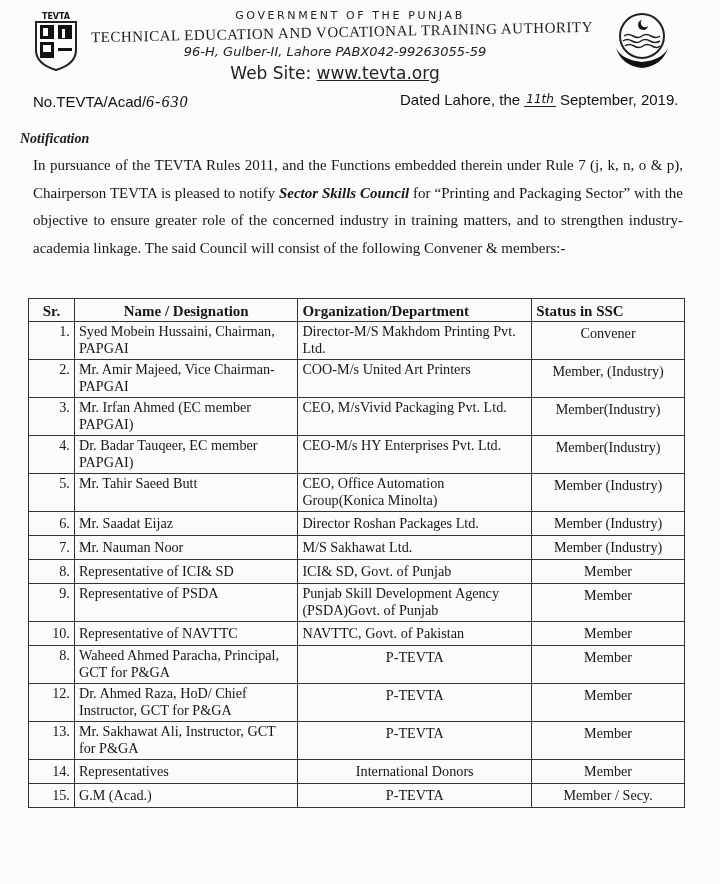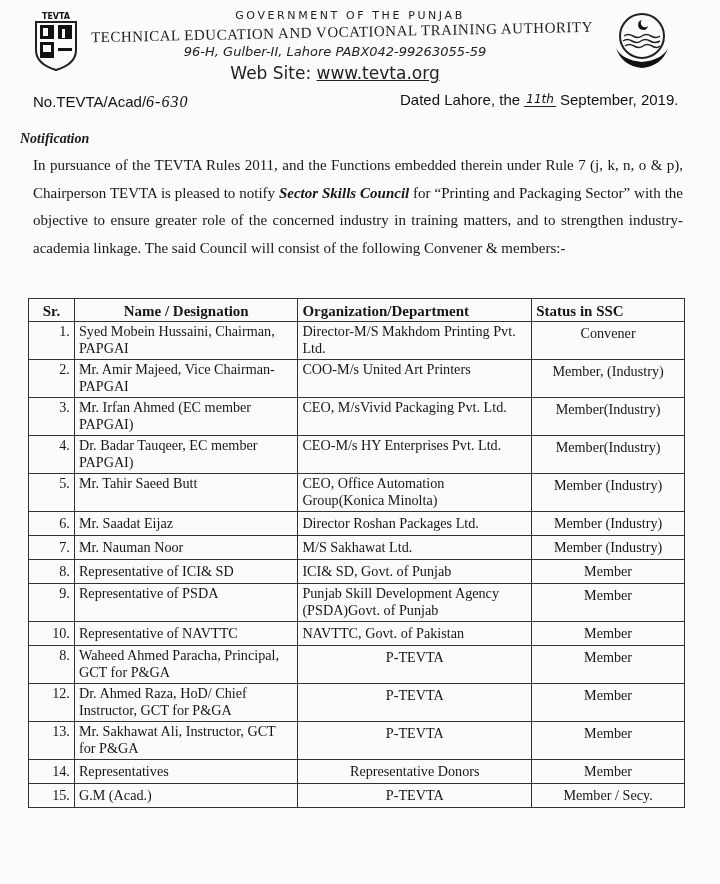--- a/index.html
+++ b/index.html
@@ -171,21 +171,21 @@
       </tr>
       <tr class="h2">
         <td class="col-sr">13.</td>
         <td class="col-name">Mr. Sakhawat Ali, Instructor, GCT for P&amp;GA</td>
         <td class="col-org center">P-TEVTA</td>
         <td class="col-status">Member</td>
       </tr>
       <tr class="h1">
         <td class="col-sr">14.</td>
         <td class="col-name">Representatives</td>
-        <td class="col-org center">Representative Donors</td>
+        <td class="col-org center">International Donors</td>
         <td class="col-status">Member</td>
       </tr>
       <tr class="h1">
         <td class="col-sr">15.</td>
         <td class="col-name">G.M (Acad.)</td>
         <td class="col-org center">P-TEVTA</td>
         <td class="col-status">Member / Secy.</td>
       </tr>
     </tbody>
 </table>

